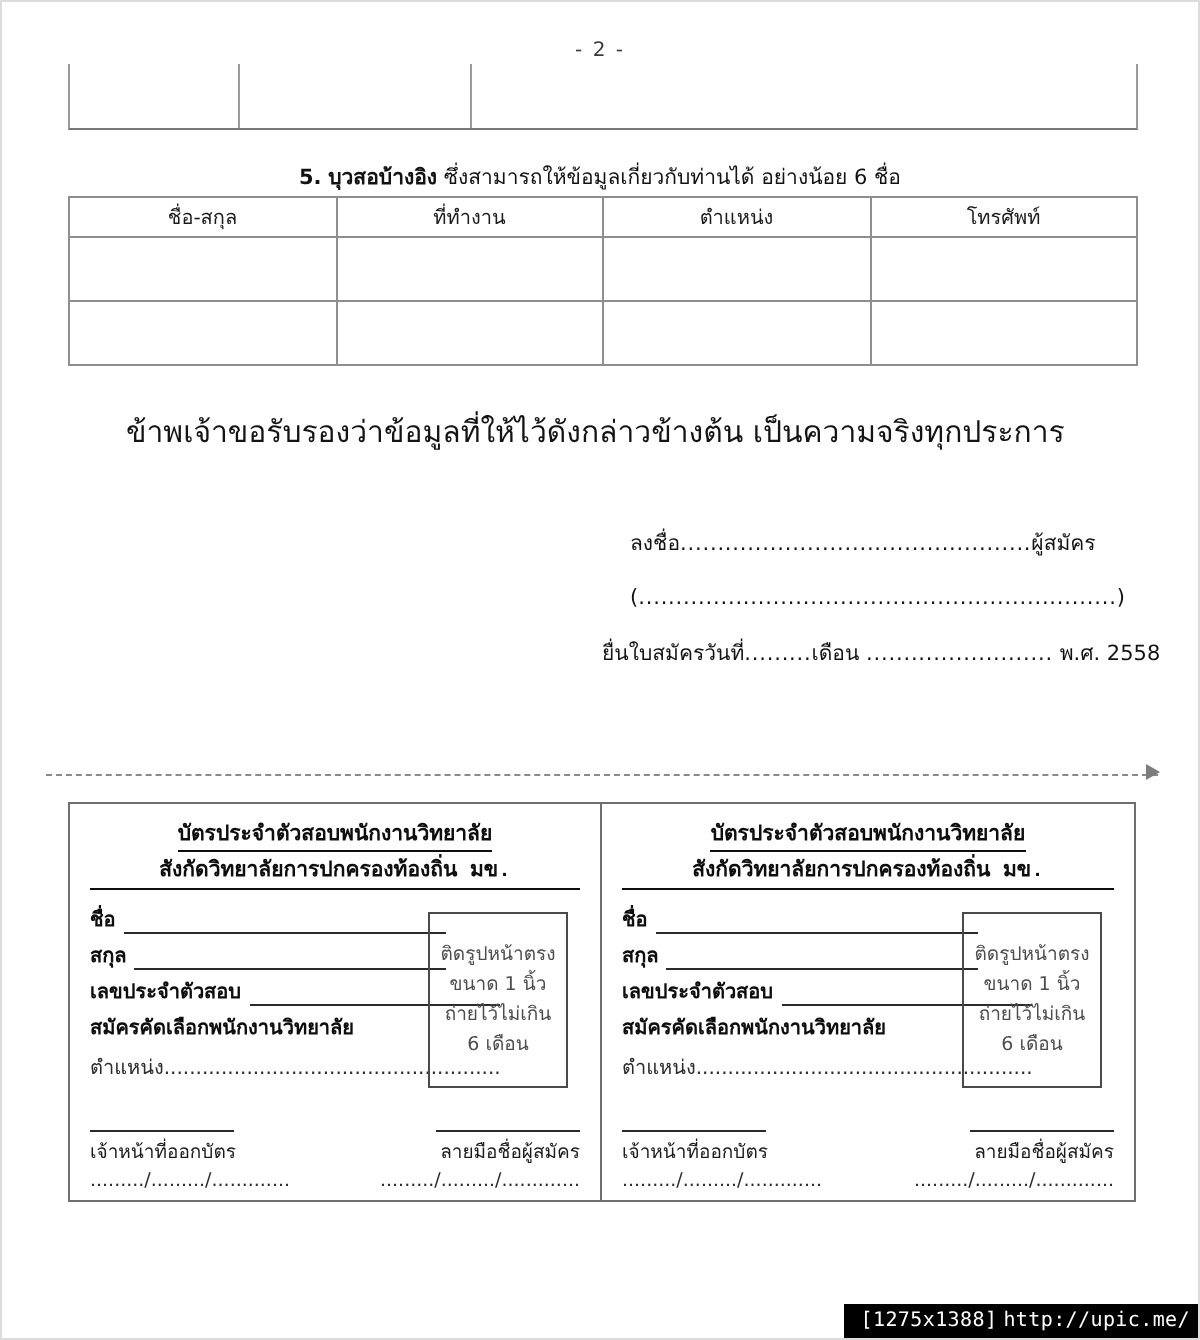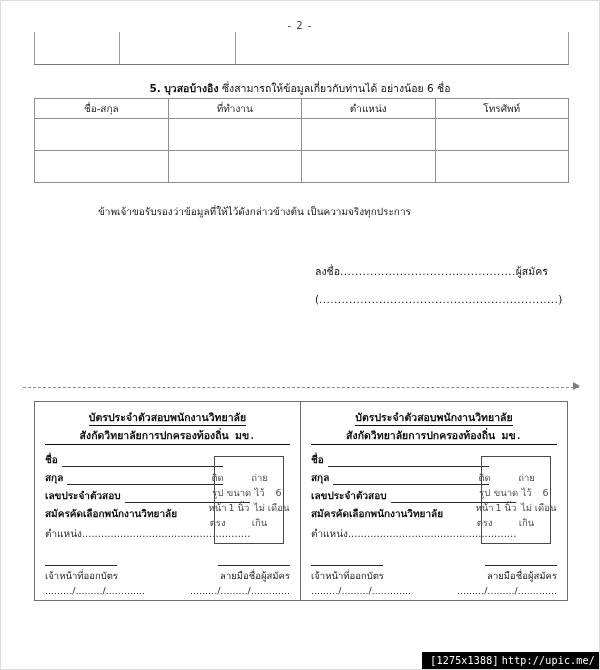--- a/index.html
+++ b/index.html
@@ -93,24 +93,23 @@
     margin-left: 32px;
   }
   .ref-table th { height: 19px; }
   .ref-table td { height: 31px; }
 
   
   .certify {
     position: absolute;
     left: 62px;
     top: 203px;
-    font-size: 10px;
+    font-size: 15px;
     color: #141414;
     white-space: nowrap;
-    margin-left: 35px;
   }
 
   
   .sign-block {
     position: absolute;
     left: 300px;
     top: 262px;
     width: 260px;
     font-size: 10.5px;
     color: #141414;
@@ -213,20 +212,21 @@
 
   .photo-box {
     position: absolute;
     right: 6px;
     top: 2px;
     width: 70px;
     height: 88px;
     border: 1px solid #4a4a4a;
     box-sizing: border-box;
     display: flex;
+    flex-direction: column;
     align-items: center;
     justify-content: center;
     font-size: 9.5px;
     color: #4d4d4d;
     line-height: 15px;
     text-align: center;
   }
 
   .card-footer {
     position: absolute;
@@ -315,20 +315,26 @@
 
   <div class="certify">ข้าพเจ้าขอรับรองว่าข้อมูลที่ให้ไว้ดังกล่าวข้างต้น เป็นความจริงทุกประการ</div>
 
   <div class="sign-block">
     <div class="sign-line indent-a">
       <span>ลงชื่อ</span><span class="dots">...............................................</span><span>ผู้สมัคร</span>
     </div>
     <div class="sign-line indent-b">
       <span>(</span><span class="dots">................................................................</span><span>)</span>
     </div>
+    <div class="sign-line indent-c">
+      <span>ยื่นใบสมัครวันที่</span><span class="dots">.........</span><span>เดือน</span>
+      <span class="dots">.........................</span>
+      <span>พ.ศ.</span>
+      <span>2558</span>
+    </div>
   </div>
 
   <div class="cut-line"></div>
   <div class="cut-arrow"></div>
 
   <div class="cards-wrap">
 
     <div class="card left">
       <div class="card-title">
         <span>บัตรประจำตัวสอบพนักงานวิทยาลัย</span>

